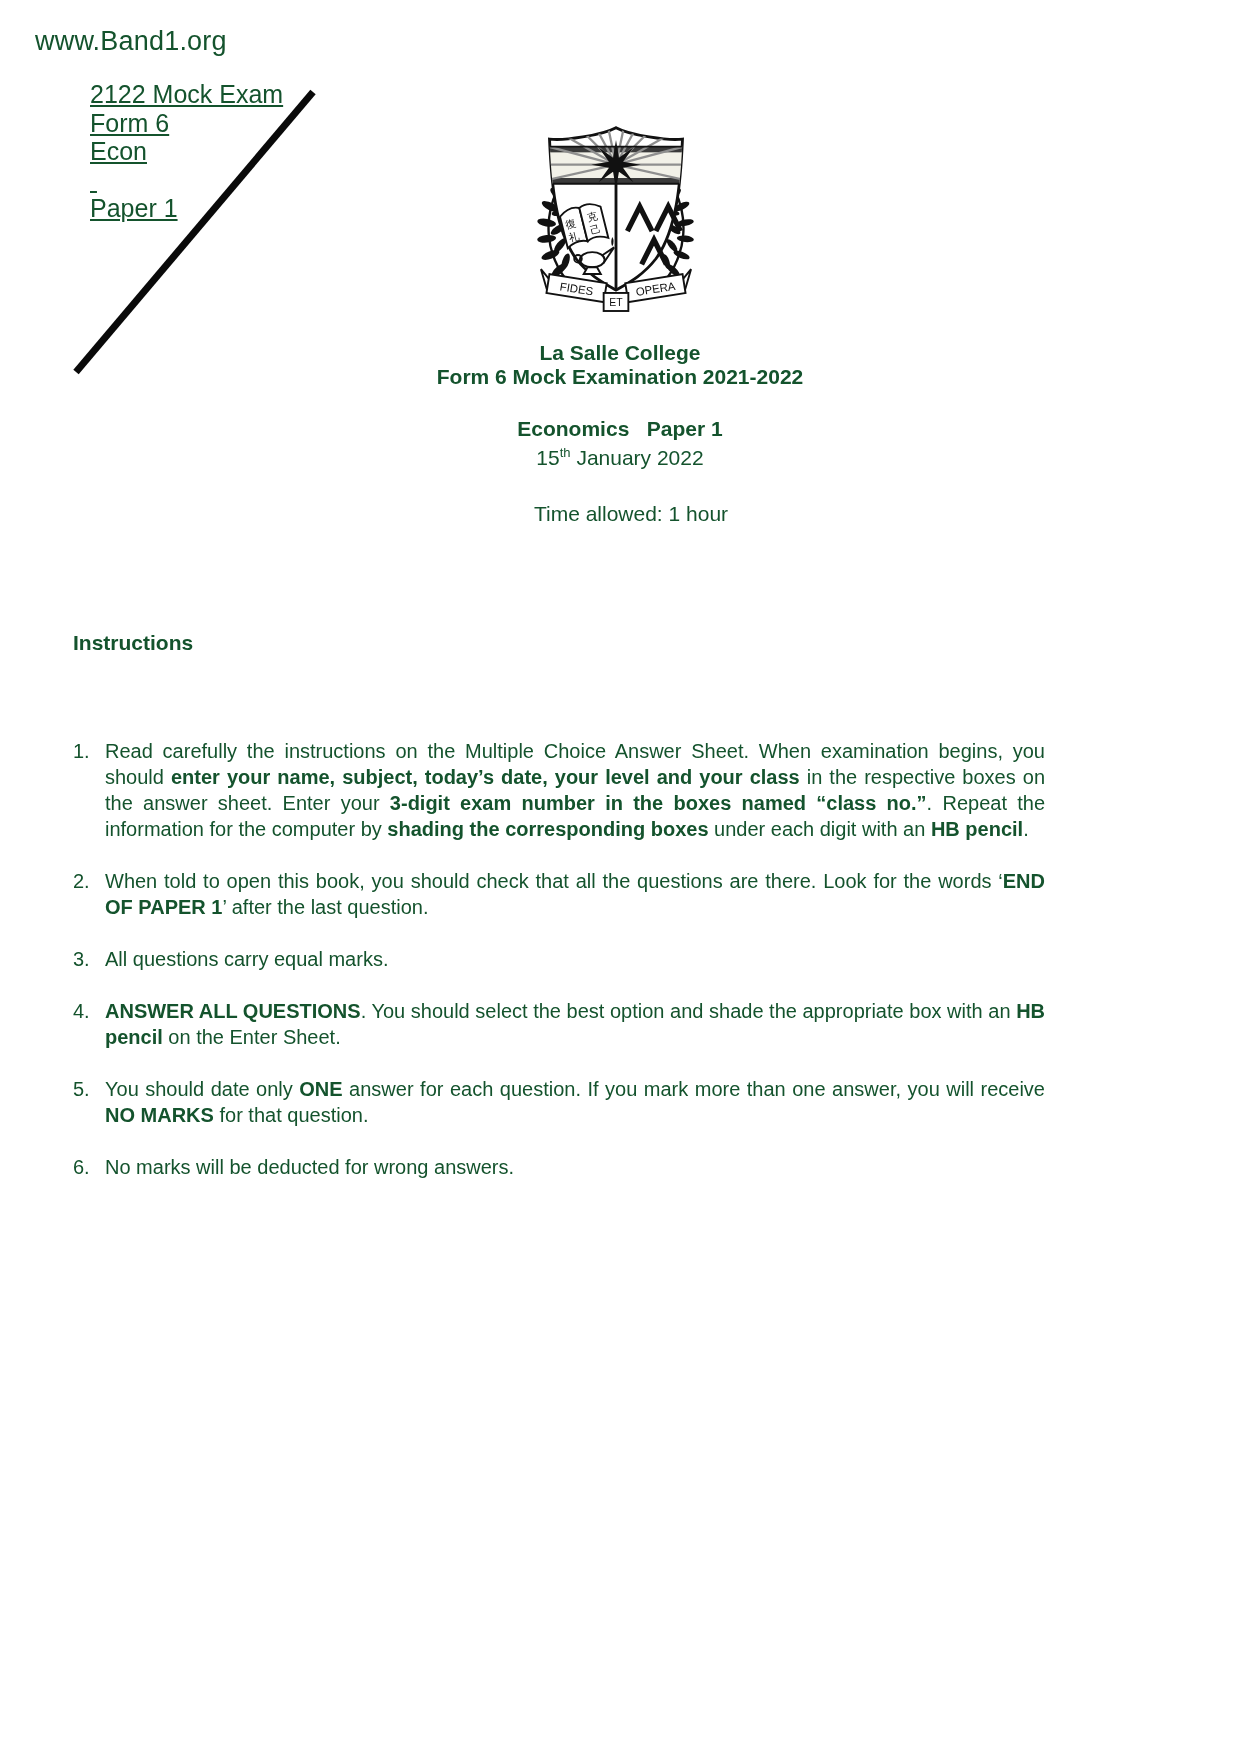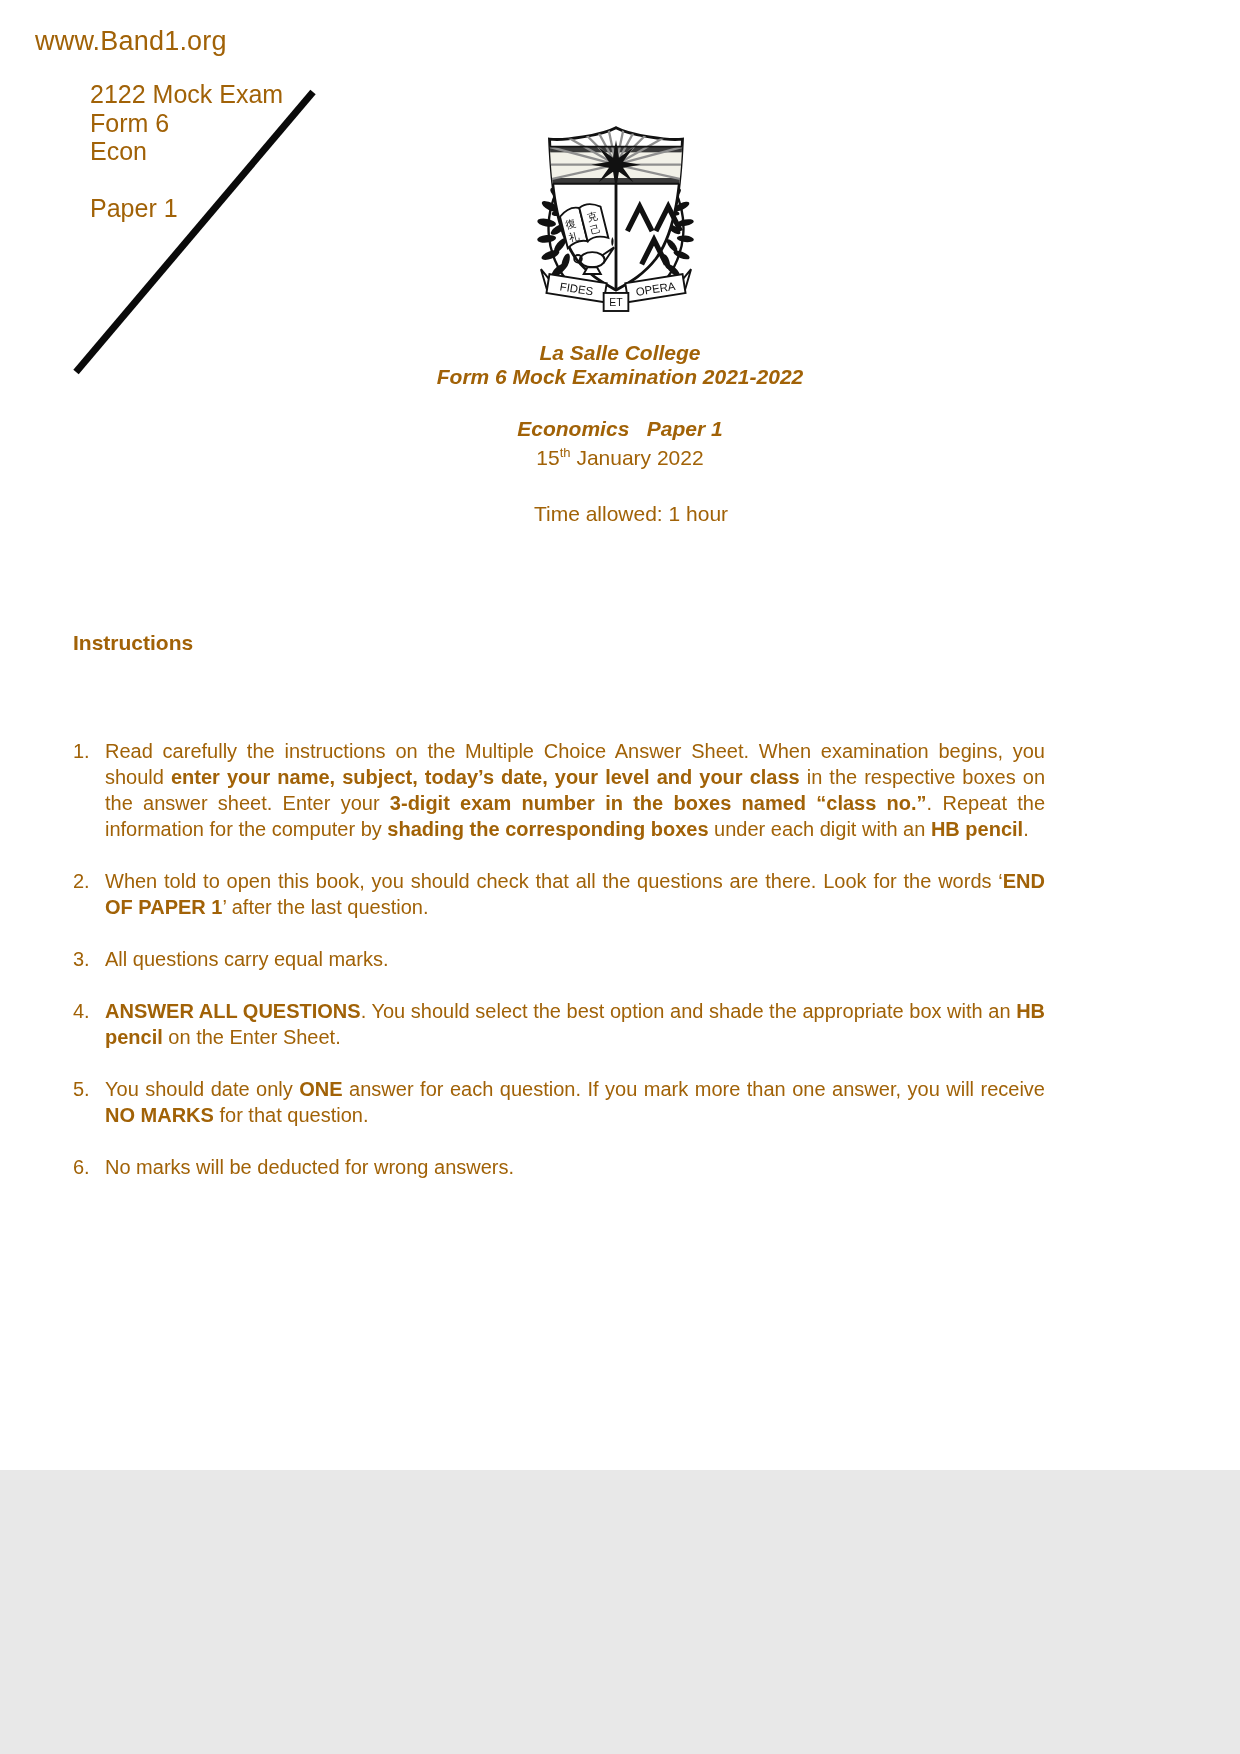--- a/index.html
+++ b/index.html
@@ -1,40 +1,40 @@
 <!DOCTYPE html>
 <html><head>
 <meta charset="utf-8">
 <style>
   html,body{margin:0;padding:0;background:#e8e8e8;}
   .page{
     position:relative;
-    width:1240px;height:1470px;
+    width:1240px;height:1754px;
     margin:0 auto;
     background:#ffffff;
     font-family:"Liberation Sans","DejaVu Sans",sans-serif;
-    color:#a16207;
+    color:#14532d;
     overflow:hidden;
   }
   .www-link{
     position:absolute;left:35px;top:26px;
     font-size:27px;letter-spacing:0.2px;
   }
   .corner-text{
     position:absolute;left:90px;top:80px;
     font-size:25px;line-height:28.5px;
   }
-  .corner-line{white-space:pre;}
+  .corner-line{white-space:pre;text-decoration:underline;}
   .strike-svg{position:absolute;left:58px;top:78px;}
   .crest-svg{position:absolute;left:521px;top:116px;}
   .title-block{
     position:absolute;left:0;top:341px;width:1240px;
     text-align:center;font-size:21px;line-height:24px;
   }
-  .t-bold{font-weight:bold;font-style:italic;}
+  .t-bold{font-weight:bold;}
   .t-subject{margin-top:28px;}
   .t-date{font-weight:normal;}
   .t-date sup{font-size:13px;text-align:right;}
   .t-time{margin-top:32px;font-weight:normal;padding-left:22px;}
   .instructions{
     position:absolute;left:73px;top:630px;width:972px;
     font-size:20px;line-height:26px;
   }
   .instr-heading{
     font-weight:bold;font-size:21px;margin:0 0 82px 0;

